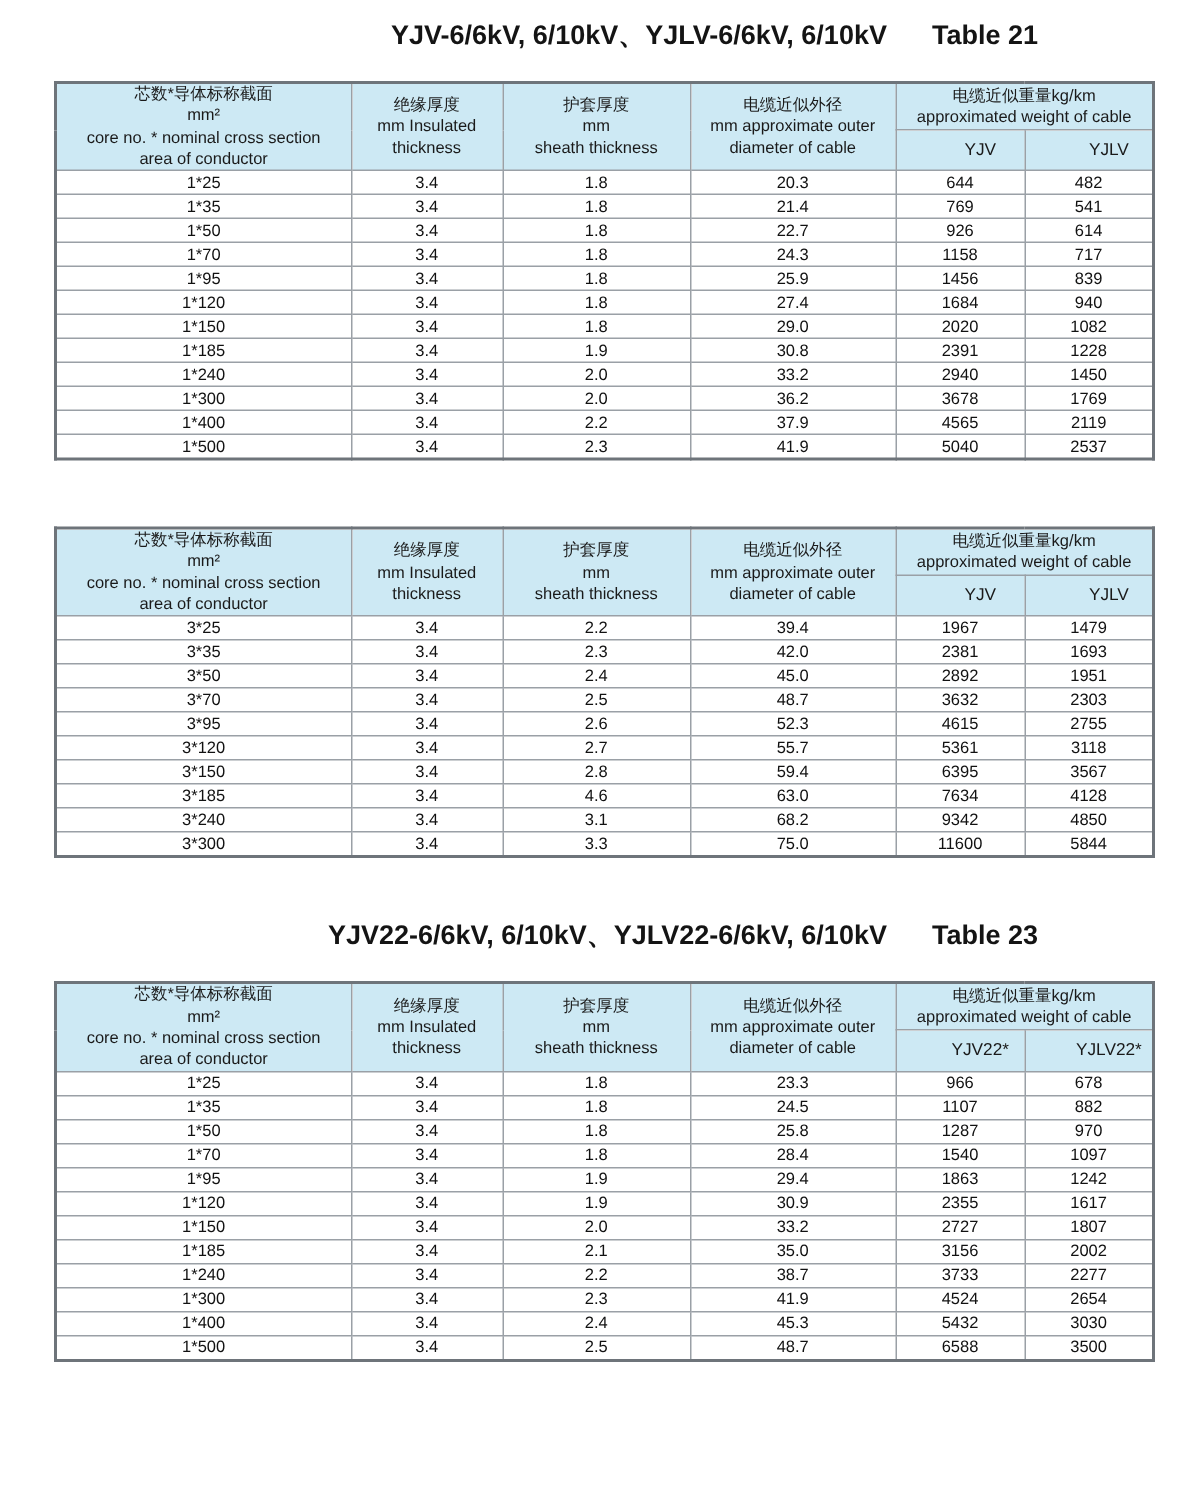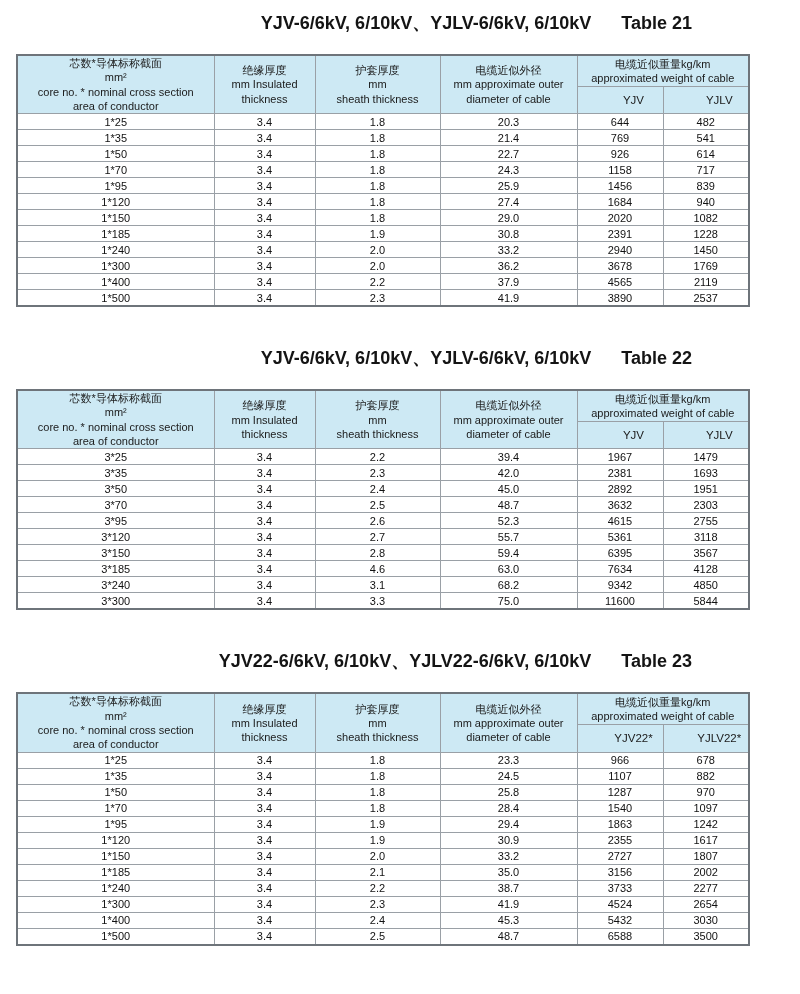--- a/index.html
+++ b/index.html
@@ -28,21 +28,21 @@
     padding-right: 76px;
     font-size: 18px;
     font-weight: bold;
     line-height: 15px;
     margin-bottom: 23px;
     white-space: nowrap;
   }
   .section-title .tnum { margin-left: 30px; }
   table.spec {
     width: 648px;
-    margin-left: 16px;
+    margin-left: 36px;
     border-collapse: collapse;
     table-layout: fixed;
     border: 2px solid #6e747a;
   }
   table.spec th, table.spec td {
     border: 1px solid #9aa0a6;
     text-align: center;
     vertical-align: middle;
     padding: 0 2px;
     overflow: hidden;
@@ -208,28 +208,27 @@
               <td>2.2</td>
               <td>37.9</td>
               <td>4565</td>
               <td>2119</td>
             </tr>
             <tr>
               <td>1*500</td>
               <td>3.4</td>
               <td>2.3</td>
               <td>41.9</td>
-              <td>3890</td>
+              <td>5040</td>
               <td>2537</td>
             </tr>
           </tbody>
         </table>
       </div>
       <div class="section">
-        <div class="section-title"><span>YJV-6/6kV, 6/10kV、YJLV-6/6kV, 6/10kV</span><span class="tnum">Table 22</span></div>
         <table class="spec">
           <colgroup>
             <col class="c1">
             <col class="c2">
             <col class="c3">
             <col class="c4">
             <col class="c5">
             <col class="c6">
           </colgroup>
           <thead>

